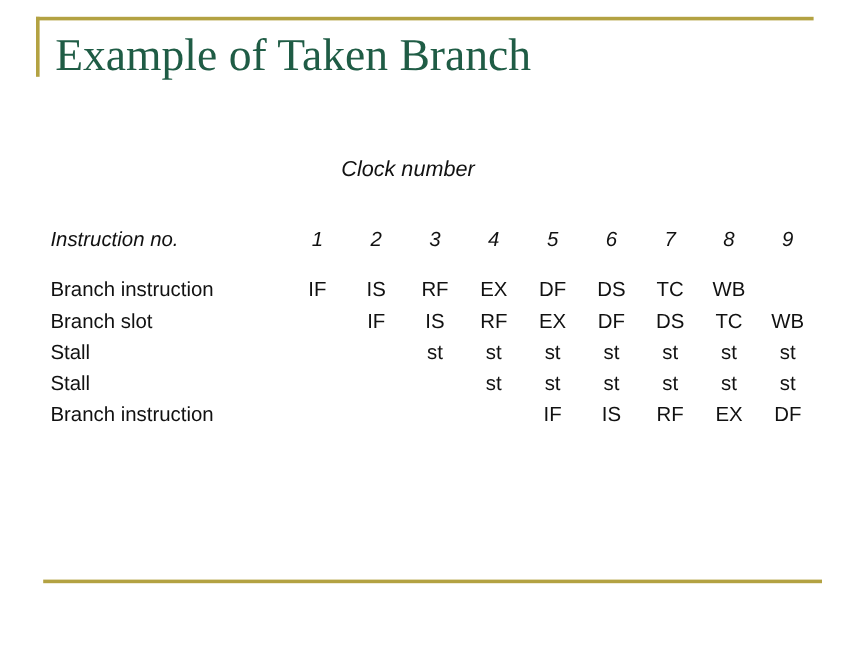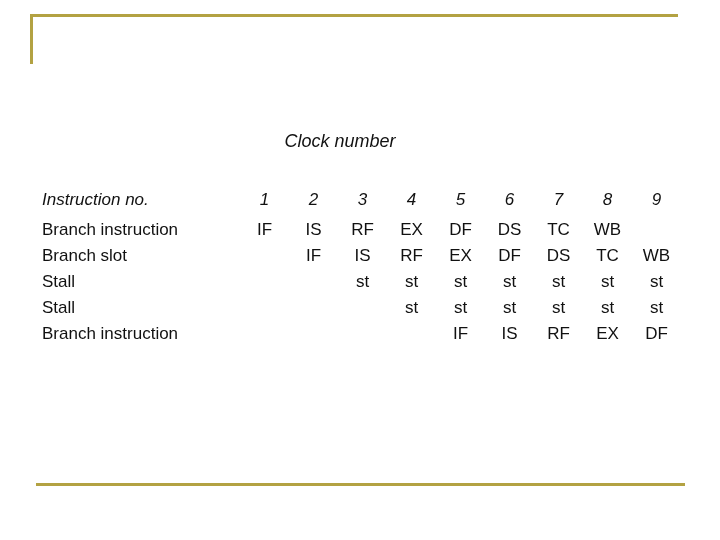--- a/index.html
+++ b/index.html
@@ -69,41 +69,42 @@
     left: 42px;
     top: 187px;
   }
   .trow {
     display: grid;
     grid-template-columns: 198px repeat(9, 49px);
     height: 26px;
     align-items: center;
   }
   .thead {
-    margin-bottom: 4px;
+    margin-bottom: 16px;
   }
   .rlabel {
     font-size: 17px;
     text-align: left;
     white-space: nowrap;
   }
   .cell {
     font-size: 17px;
     text-align: center;
   }
   .italic {
     font-style: italic;
   }
 </style>
 </head>
 <body>
 
 <div class="slide">
   <div class="top-rule"></div>
   <div class="title-side-rule"></div>
+  <h1 class="title">Example of Taken Branch</h1>
 
   <div class="caption">Clock number</div>
 
   <div class="pipeline-table">
 
     <div class="trow thead">
       <div class="rlabel italic">Instruction no.</div>
       <div class="cell italic">1</div>
       <div class="cell italic">2</div>
       <div class="cell italic">3</div>

